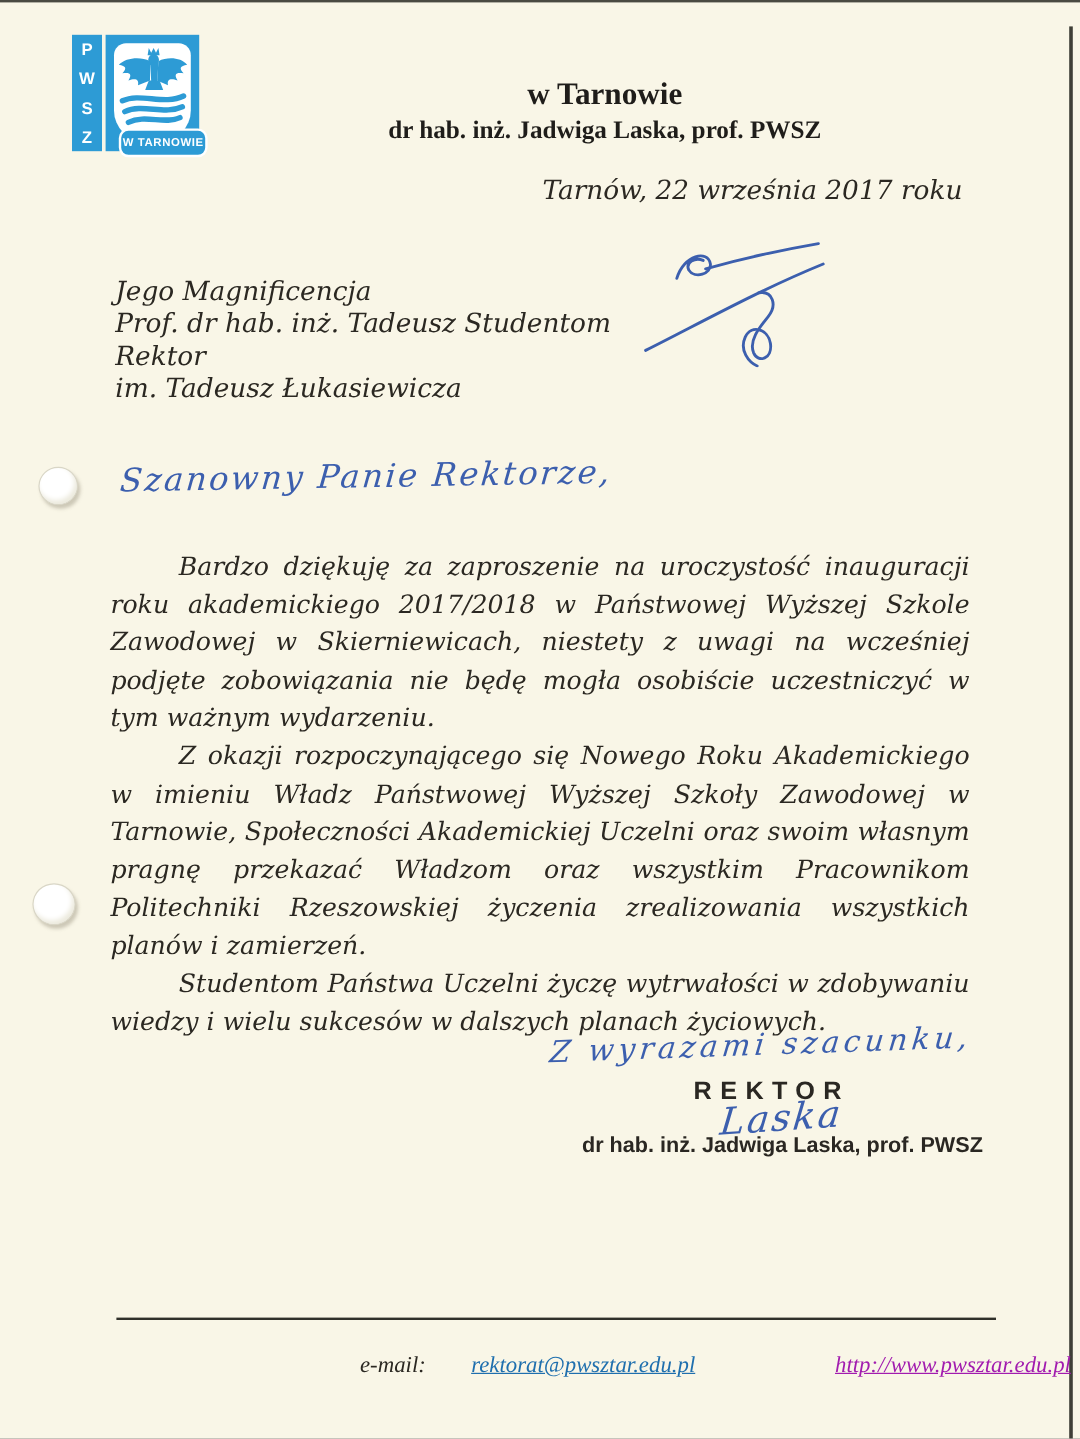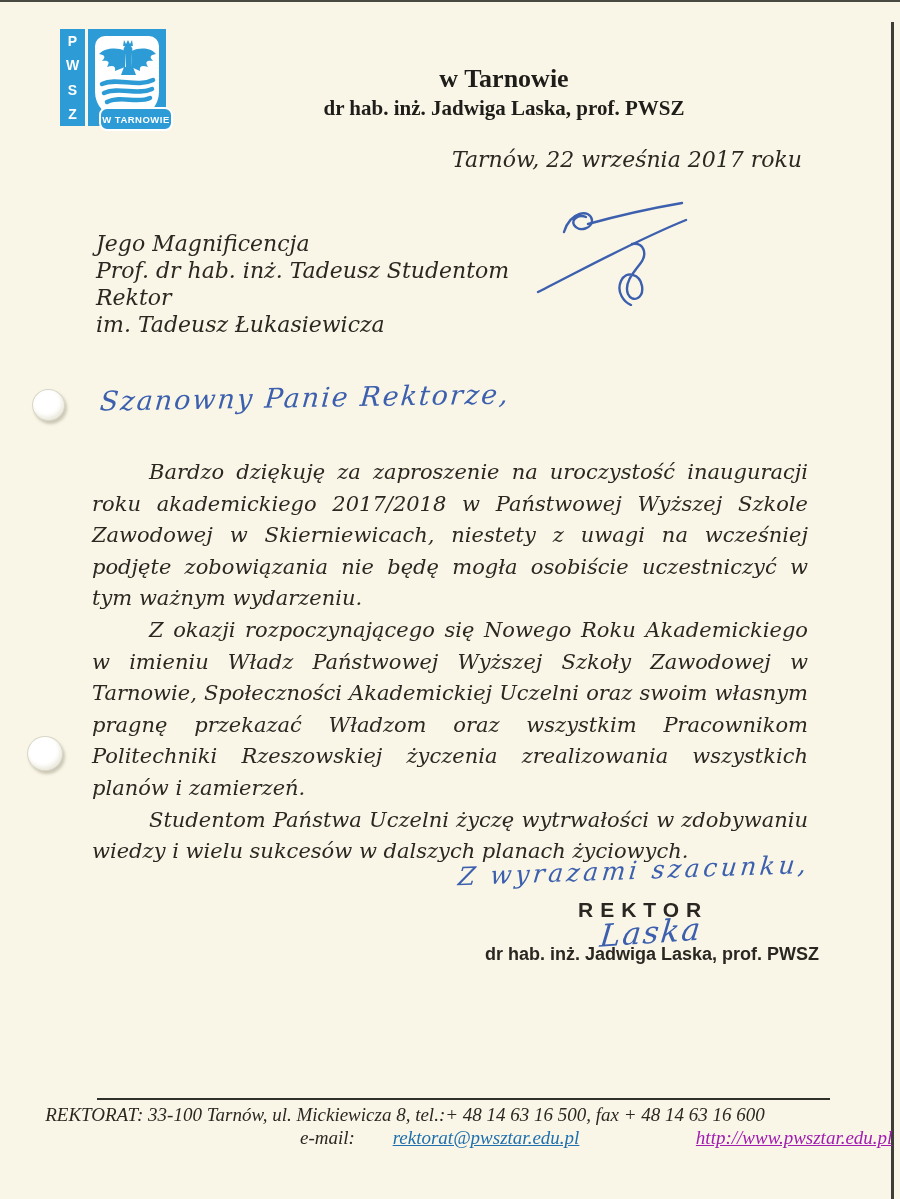--- a/index.html
+++ b/index.html
@@ -140,21 +140,20 @@
     <p>Studentom Państwa Uczelni życzę wytrwałości w zdobywaniu wiedzy i wielu sukcesów w dalszych planach życiowych.</p>
   </div>
 
   <div class="abs hand closing" style="left:458px; top:856px;">Z wyrazami szacunku,</div>
 
   <div class="abs rektor" style="left:578px; top:898px;">REKTOR</div>
   <div class="abs hand sig" style="left:600px; top:914px;">Laska</div>
   <div class="abs sigName" style="left:462px; top:944px; width:380px; text-align:center;">dr hab. inż. Jadwiga Laska, prof. PWSZ</div>
 
   <div class="abs rule" style="left:97px; top:1098px; width:733px;"></div>
-  <div class="abs footer1" style="left:0px; top:1104px; width:900px; text-align:center; padding-right:90px; box-sizing:border-box;">REKTORAT:  33-100 Tarnów, ul. Mickiewicza 8,  tel.:+ 48 14 63 16 500, fax + 48 14 63 16 600</div>
   <div class="abs footer2" style="left:300px; top:1127px;">
     <span>e-mail:</span>
     <a id="email-link" style="color:#1f6fae;">rektorat@pwsztar.edu.pl</a>
     <span style="display:inline-block; width:74px;"></span>
     <a id="website-link" style="color:#a21caf;">http://www.pwsztar.edu.pl</a>
   </div>
 
 </div>
 
 </body></html>

